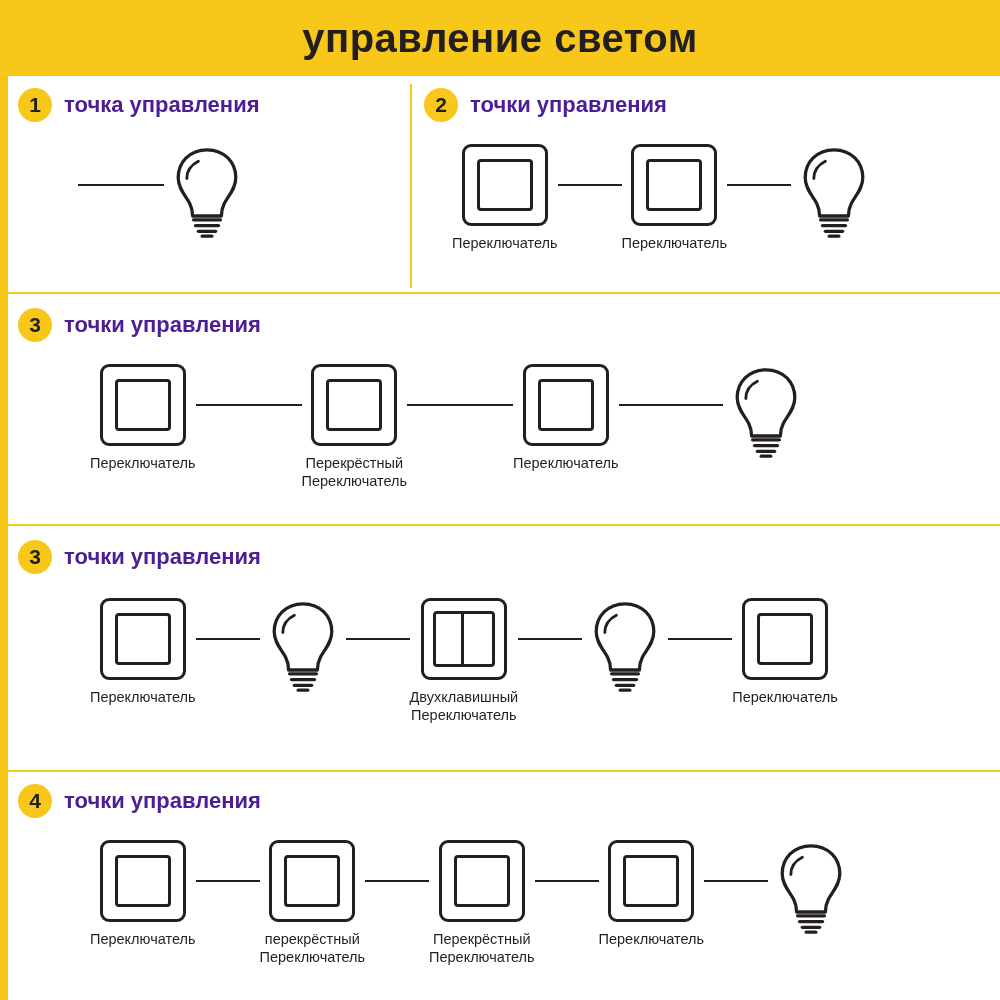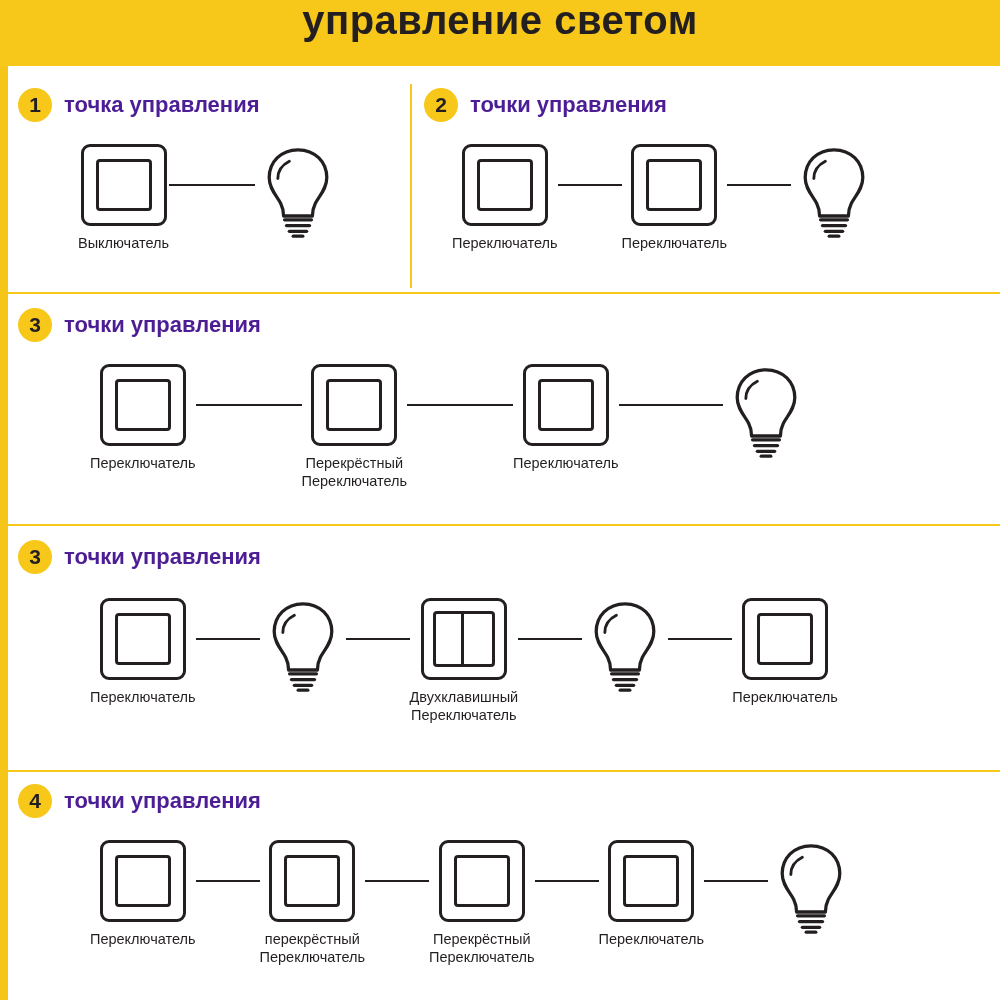--- a/index.html
+++ b/index.html
@@ -25,23 +25,24 @@
     height: 1000px;
     background: #f5c518;
   }
 
   
   .title-bar {
     position: absolute;
     left: 0;
     top: 0;
     width: 1000px;
-    height: 66px;
+    height: 76px;
     background: #f7c71a;
     display: flex;
+    align-items: center;
     justify-content: center;
   }
   .title-text {
     font-size: 40px;
     font-weight: bold;
     color: #231f20;
     letter-spacing: 0.5px;
     line-height: 1;
   }
 
@@ -166,26 +167,20 @@
 <div class="title-bar">
   <div class="title-text">управление светом</div>
 </div>
 
 <div class="section" style="top:88px; left:8px; width:400px;">
   <div class="sec-head" style="margin-left:10px;">
     <div class="badge">1</div>
     <div class="head-label">точка управления</div>
   </div>
   <div class="row" style="margin-top:22px; margin-left:70px;">
-    <div class="node">
-      <div class="switch">
-          <div class="inner"></div>
-        </div>
-      <div class="caption">Выключатель</div>
-    </div>
     <div class="wire" style="width:86px; margin-top:40px;"></div>
     <div class="node">
       <div class="bulb">
         <svg viewBox="0 0 86 100" width="86" height="96">
           <path d="M43 6 C25 6 13 19 13 35 C13 47 21 54 25 62 C28 68 28 72 28 75 L58 75 C58 72 58 68 61 62 C65 54 73 47 73 35 C73 19 61 6 43 6 Z" fill="none" stroke="#231f20" stroke-width="3.4" stroke-linejoin="round"></path>
           <path d="M34 18 C26 22 22 29 22 36" fill="none" stroke="#231f20" stroke-width="3" stroke-linecap="round"></path>
           <path d="M29 79 L57 79" stroke="#231f20" stroke-width="3.4" stroke-linecap="round"></path>
           <path d="M31 85 L55 85" stroke="#231f20" stroke-width="3.4" stroke-linecap="round"></path>
           <path d="M34 91 L52 91" stroke="#231f20" stroke-width="3.4" stroke-linecap="round"></path>
           <path d="M38 96 L48 96" stroke="#231f20" stroke-width="3.4" stroke-linecap="round"></path>

